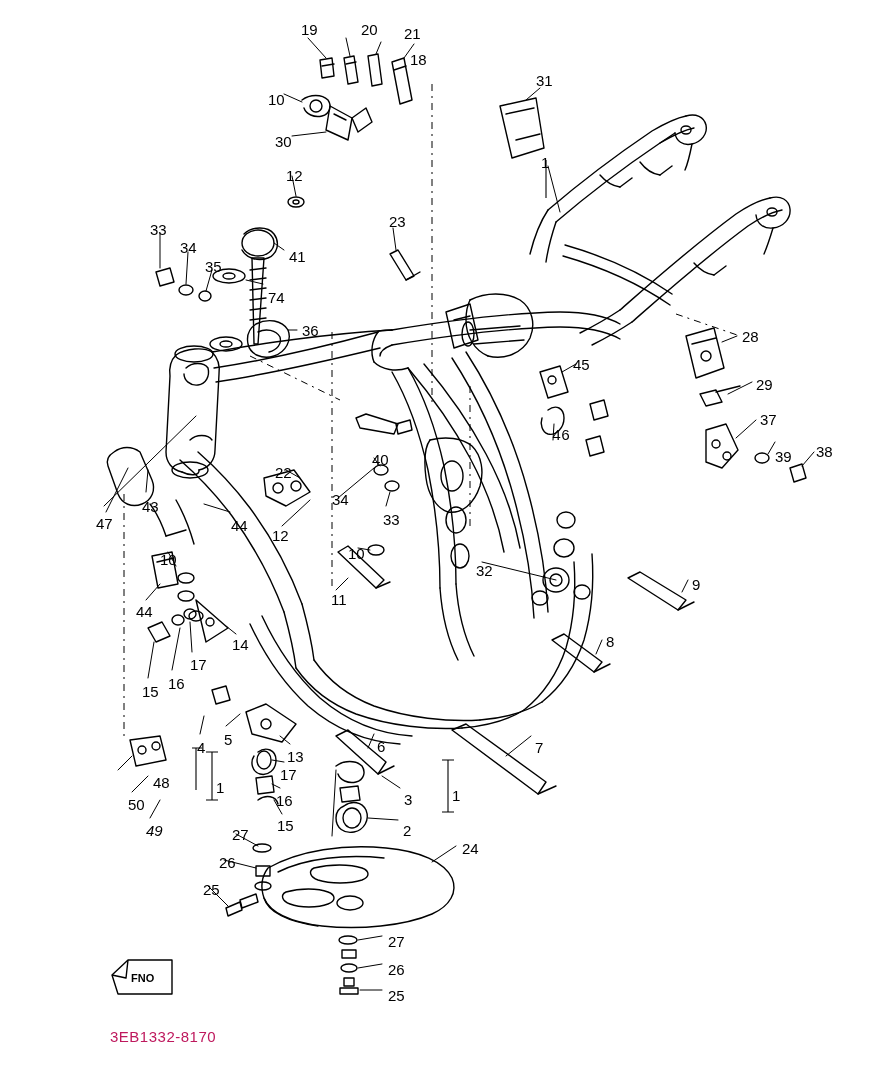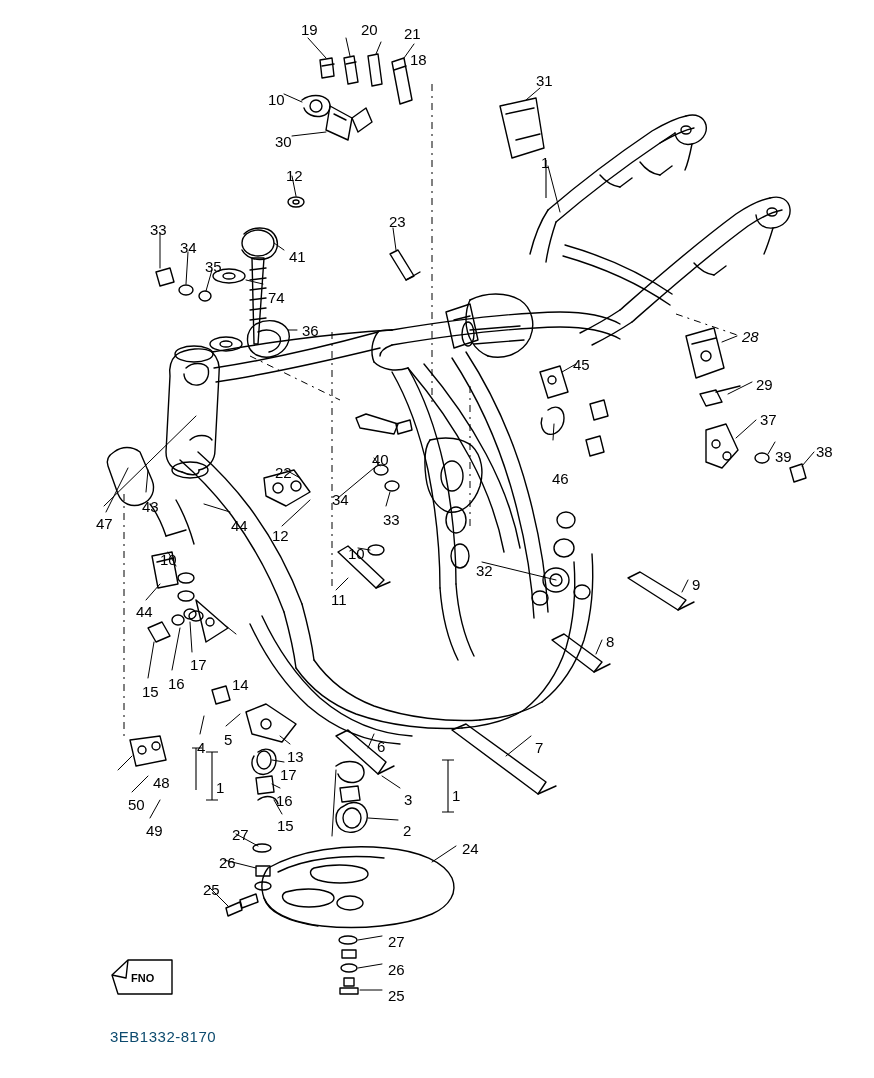--- a/index.html
+++ b/index.html
@@ -30,21 +30,21 @@
     font-size: 15px;
     color: #000000;
     white-space: nowrap;
     line-height: 1;
   }
   .partcode {
     position: absolute;
     font-family: "Liberation Sans", sans-serif;
     font-size: 15px;
     letter-spacing: 0.5px;
-    color: #0c4a6e;
+    color: #be185d;
     white-space: nowrap;
   }
   .fno-label {
     position: absolute;
     font-family: "Liberation Sans", sans-serif;
     font-size: 11px;
     font-weight: bold;
     color: #000000;
     white-space: nowrap;
   }
@@ -394,57 +394,57 @@
   <div class="callout" style="left:268px; top:92px;">10</div>
   <div class="callout" style="left:275px; top:134px;">30</div>
   <div class="callout" style="left:286px; top:168px;">12</div>
   <div class="callout" style="left:389px; top:214px;">23</div>
   <div class="callout" style="left:150px; top:222px;">33</div>
   <div class="callout" style="left:180px; top:240px;">34</div>
   <div class="callout" style="left:289px; top:249px;">41</div>
   <div class="callout" style="left:205px; top:259px;">35</div>
   <div class="callout" style="left:268px; top:290px;">74</div>
   <div class="callout" style="left:302px; top:323px;">36</div>
-  <div class="callout" style="left:742px; top:329px;font-style:italic;">28</div>
+  <div class="callout" style="left:742px; top:329px;">28</div>
   <div class="callout" style="left:573px; top:357px;">45</div>
   <div class="callout" style="left:756px; top:377px;">29</div>
   <div class="callout" style="left:760px; top:412px;">37</div>
   <div class="callout" style="left:775px; top:449px;">39</div>
   <div class="callout" style="left:816px; top:444px;">38</div>
-  <div class="callout" style="left:552px; top:471px;">46</div>
+  <div class="callout" style="left:552px; top:429px;font-family:Liberation Mono, monospace;">46</div>
   <div class="callout" style="left:96px; top:516px;">47</div>
   <div class="callout" style="left:142px; top:499px;">43</div>
   <div class="callout" style="left:231px; top:518px;">44</div>
   <div class="callout" style="left:372px; top:452px;">40</div>
   <div class="callout" style="left:275px; top:465px;">22</div>
   <div class="callout" style="left:332px; top:492px;">34</div>
   <div class="callout" style="left:383px; top:512px;">33</div>
   <div class="callout" style="left:272px; top:528px;">12</div>
   <div class="callout" style="left:348px; top:546px;">10</div>
   <div class="callout" style="left:476px; top:563px;">32</div>
   <div class="callout" style="left:160px; top:552px;">10</div>
   <div class="callout" style="left:692px; top:577px;">9</div>
   <div class="callout" style="left:331px; top:592px;">11</div>
   <div class="callout" style="left:136px; top:604px;">44</div>
   <div class="callout" style="left:606px; top:634px;">8</div>
-  <div class="callout" style="left:232px; top:637px;margin-top:40px;">14</div>
+  <div class="callout" style="left:232px; top:637px;">14</div>
   <div class="callout" style="left:190px; top:657px;">17</div>
   <div class="callout" style="left:142px; top:684px;">15</div>
   <div class="callout" style="left:168px; top:676px;">16</div>
   <div class="callout" style="left:197px; top:740px;">4</div>
   <div class="callout" style="left:224px; top:732px;">5</div>
   <div class="callout" style="left:287px; top:749px;">13</div>
   <div class="callout" style="left:377px; top:739px;">6</div>
   <div class="callout" style="left:535px; top:740px;">7</div>
   <div class="callout" style="left:280px; top:767px;">17</div>
   <div class="callout" style="left:113px; top:775px;margin-left:40px;">48</div>
   <div class="callout" style="left:128px; top:797px;">50</div>
   <div class="callout" style="left:404px; top:792px;">3</div>
   <div class="callout" style="left:276px; top:793px;">16</div>
-  <div class="callout" style="left:146px; top:823px;">49</div>
+  <div class="callout" style="left:146px; top:823px;font-style:italic;">49</div>
   <div class="callout" style="left:277px; top:818px;">15</div>
   <div class="callout" style="left:403px; top:823px;">2</div>
   <div class="callout" style="left:232px; top:827px;">27</div>
   <div class="callout" style="left:462px; top:841px;">24</div>
   <div class="callout" style="left:219px; top:855px;">26</div>
   <div class="callout" style="left:203px; top:882px;">25</div>
   <div class="callout" style="left:388px; top:934px;">27</div>
   <div class="callout" style="left:388px; top:962px;">26</div>
   <div class="callout" style="left:388px; top:988px;">25</div>
 

